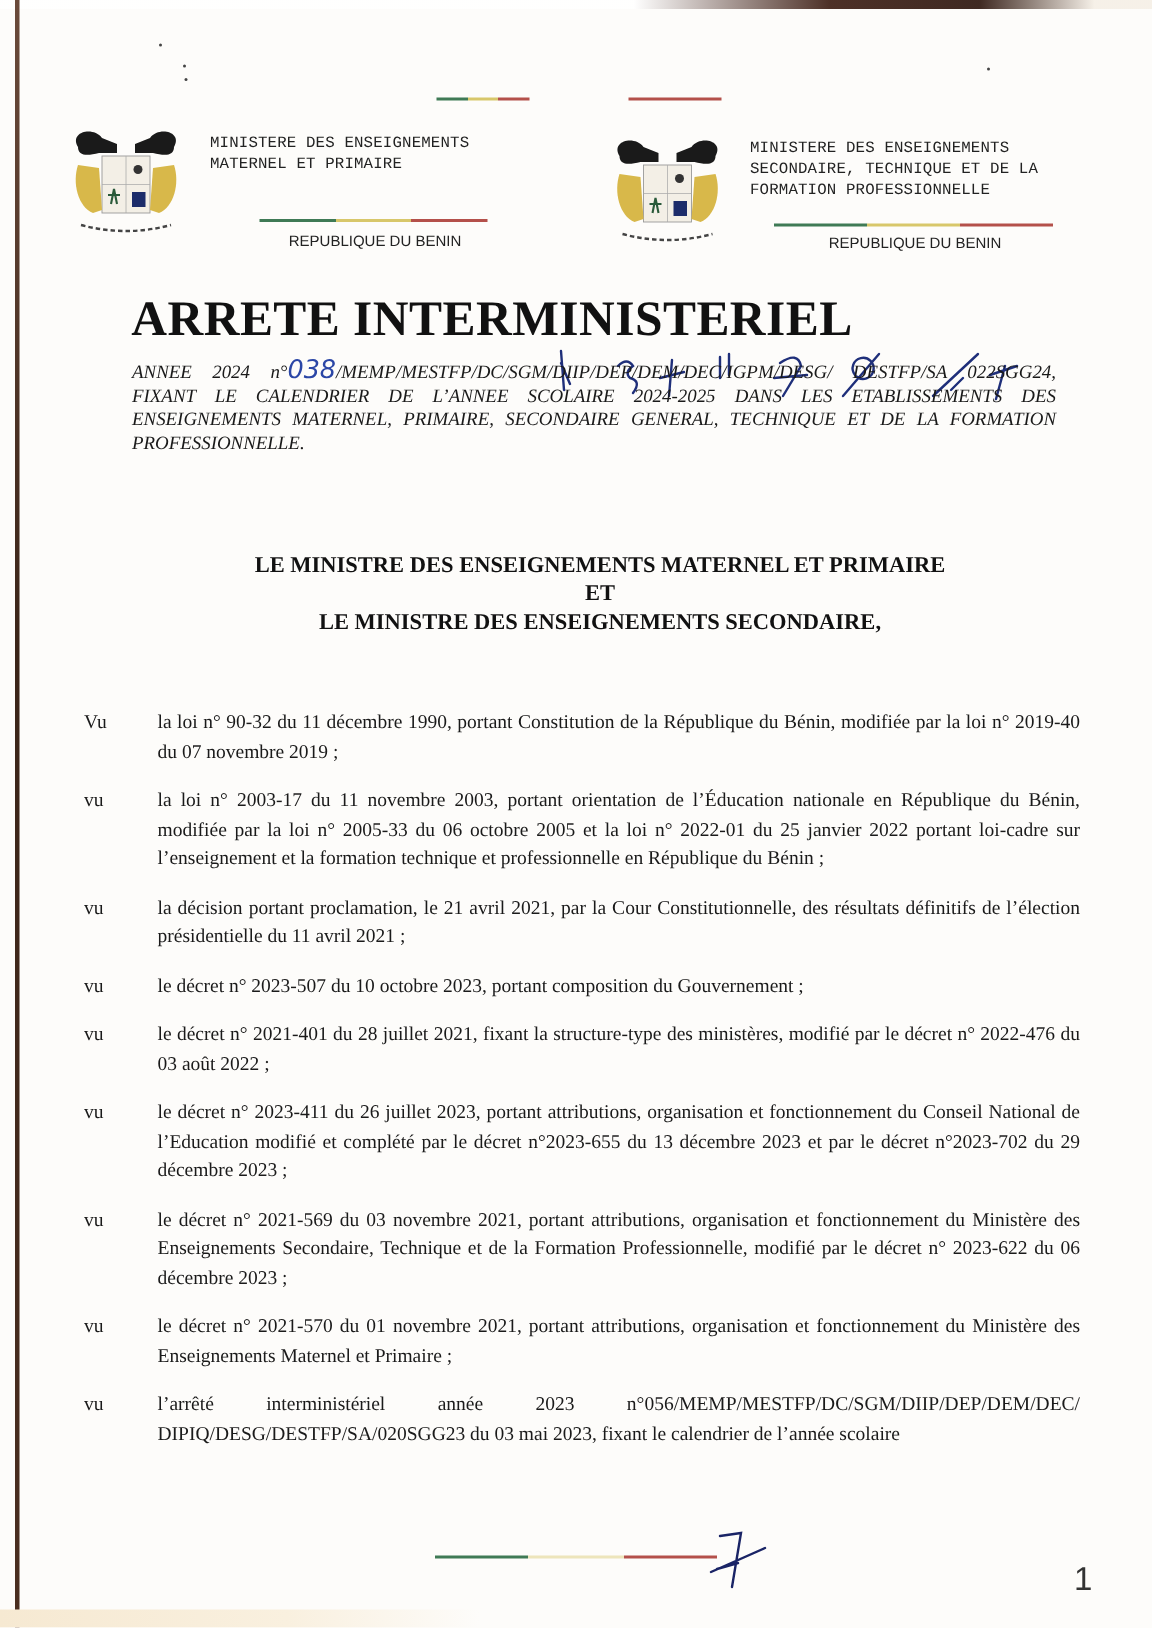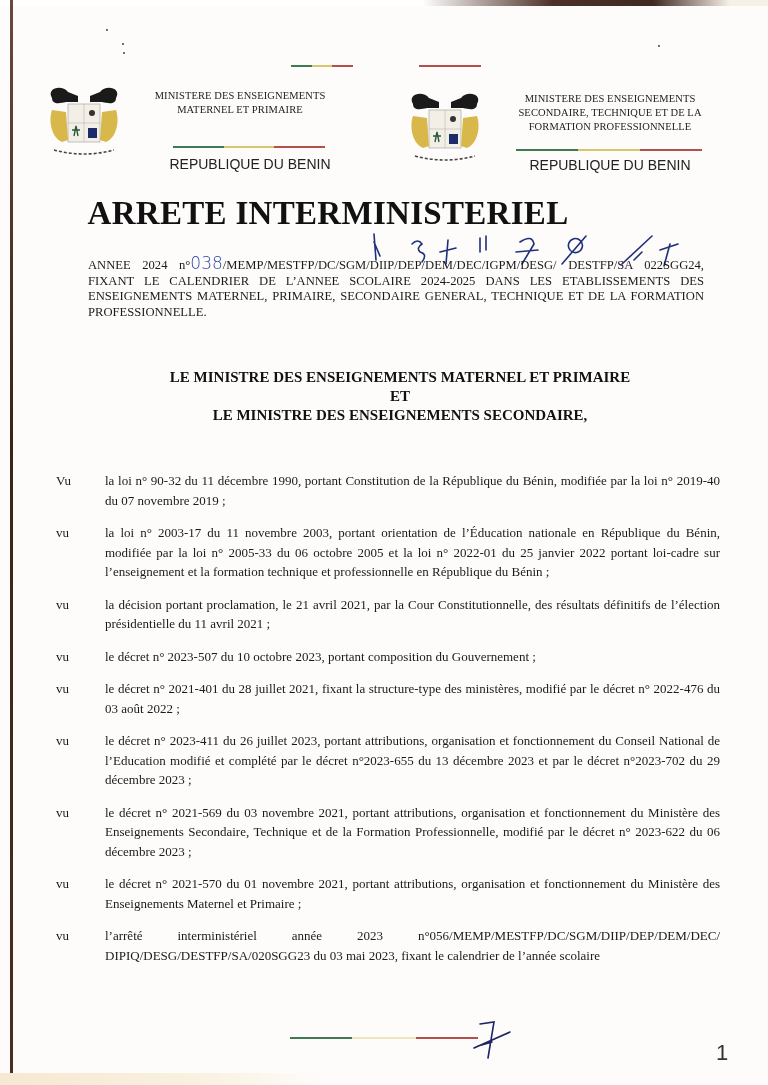--- a/index.html
+++ b/index.html
@@ -22,38 +22,39 @@
       position: absolute; left: 0; bottom: 0; width: 320px; height: 12px;
       background: linear-gradient(to right, #f6e9d2, #f9f0df 60%, transparent);
     }
     .speck { position: absolute; width: 2px; height: 2px; background: #444; border-radius: 50%; }
     .flag-rule { height: 2px; display: flex; }
     .flag-rule span { flex: 1; }
     .coat {
       position: absolute; width: 80px; height: 80px;
     }
     .ministry-name {
-      position: absolute; font-family: Liberation Serif, serif;
-      font-size: 10.5px; line-height: 14px; text-align: center; color: #222;
+      position: absolute; font-family: Liberation Mono, monospace;
+      font-size: 10.5px; line-height: 14px; text-align: left; color: #222;
       letter-spacing: .1px;
     }
     .republic {
       position: absolute; font-family: "Liberation Sans", sans-serif;
-      font-size: 14px; text-align: center; color: #222;
+      font-size: 10px; text-align: center; color: #222;
     }
 
     .title {
       position: absolute; left: 0; width: 656px; top: 195px; text-align: center;
       font-family: "Liberation Serif", serif; font-weight: bold; font-size: 33px;
       letter-spacing: .3px; color: #111;
     }
     .ref-block {
-      position: absolute; left: 88px; width: 616px; top: 256px;
+      position: absolute; left: 88px; width: 616px; top: 240px;
       font-size: 12.6px; line-height: 15.6px; text-align: justify; text-align-last: left;
       color: #1a1a1a;
+      font-style: italic;
     }
     .ref-block .hand { font-family: "DejaVu Sans", sans-serif; color: #2b46a6; font-size: 17px; font-weight: 300; }
     .signatures {
       position: absolute; left: 250px; top: 230px; width: 470px; height: 40px;
       pointer-events: none;
     }
 
     .ministers {
       position: absolute; left: 16px; width: 768px; top: 368px; text-align: center;
       font-weight: bold; font-size: 15px; line-height: 19px; color: #111;

